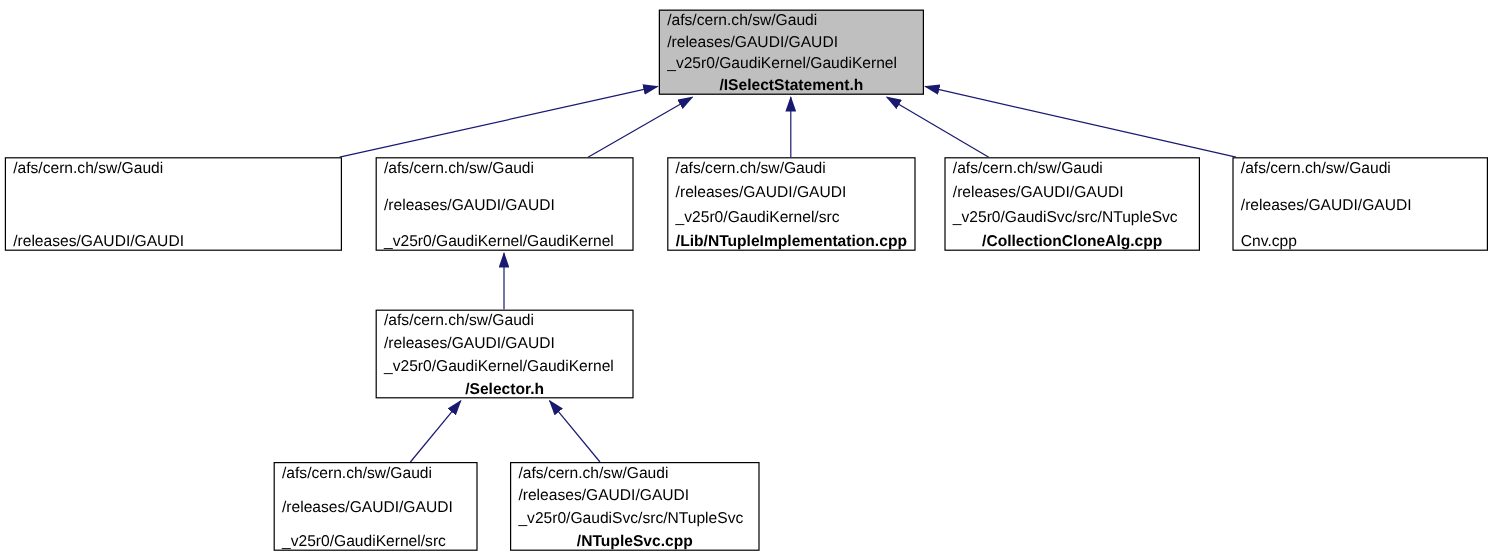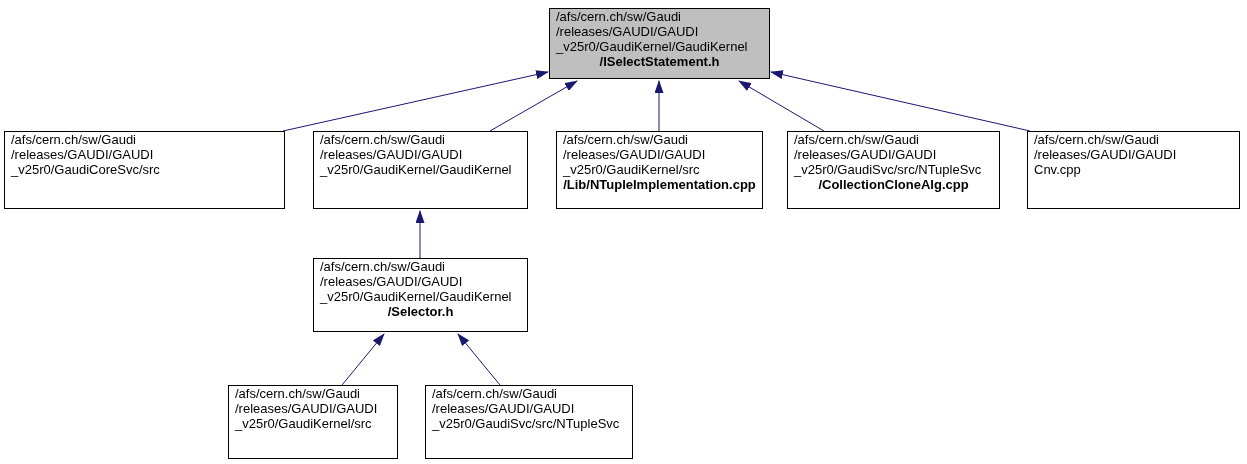--- a/index.html
+++ b/index.html
@@ -20,21 +20,21 @@
   }
   .gnode {
     position: absolute;
     border: 1px solid #000000;
     background: #ffffff;
     color: #000000;
     font-size: 13px;
     line-height: 15px;
     display: flex;
     flex-direction: column;
-    justify-content: flex-start;
+    justify-content: space-between;
     cursor: pointer;
   }
   .gnode .line {
     padding: 0 6px;
     text-align: left;
     white-space: nowrap;
   }
   .gnode .line:nth-child(4) { text-align: center; font-weight: bold; }
   .gnode.highlight { background: #bfbfbf; cursor: default; }
 
@@ -75,21 +75,20 @@
   <div id="node-root" class="gnode highlight">
     <div class="line">/afs/cern.ch/sw/Gaudi</div>
     <div class="line">/releases/GAUDI/GAUDI</div>
     <div class="line">_v25r0/GaudiKernel/GaudiKernel</div>
     <div class="line">/ISelectStatement.h</div>
   </div>
 
   <div id="node-evcol" class="gnode">
     <div class="line">/afs/cern.ch/sw/Gaudi</div>
     <div class="line">/releases/GAUDI/GAUDI</div>
-    <div class="line">_v25r0/GaudiCoreSvc/src</div>
   </div>
 
   <div id="node-selst" class="gnode">
     <div class="line">/afs/cern.ch/sw/Gaudi</div>
     <div class="line">/releases/GAUDI/GAUDI</div>
     <div class="line">_v25r0/GaudiKernel/GaudiKernel</div>
   </div>
 
   <div id="node-ntimpl" class="gnode">
     <div class="line">/afs/cern.ch/sw/Gaudi</div>
@@ -121,15 +120,16 @@
   <div id="node-selcpp" class="gnode">
     <div class="line">/afs/cern.ch/sw/Gaudi</div>
     <div class="line">/releases/GAUDI/GAUDI</div>
     <div class="line">_v25r0/GaudiKernel/src</div>
   </div>
 
   <div id="node-ntsvc" class="gnode">
     <div class="line">/afs/cern.ch/sw/Gaudi</div>
     <div class="line">/releases/GAUDI/GAUDI</div>
     <div class="line">_v25r0/GaudiSvc/src/NTupleSvc</div>
+    <div class="line">/NTupleSvc.cpp</div>
   </div>
 
 </div>
 
 </body></html>

